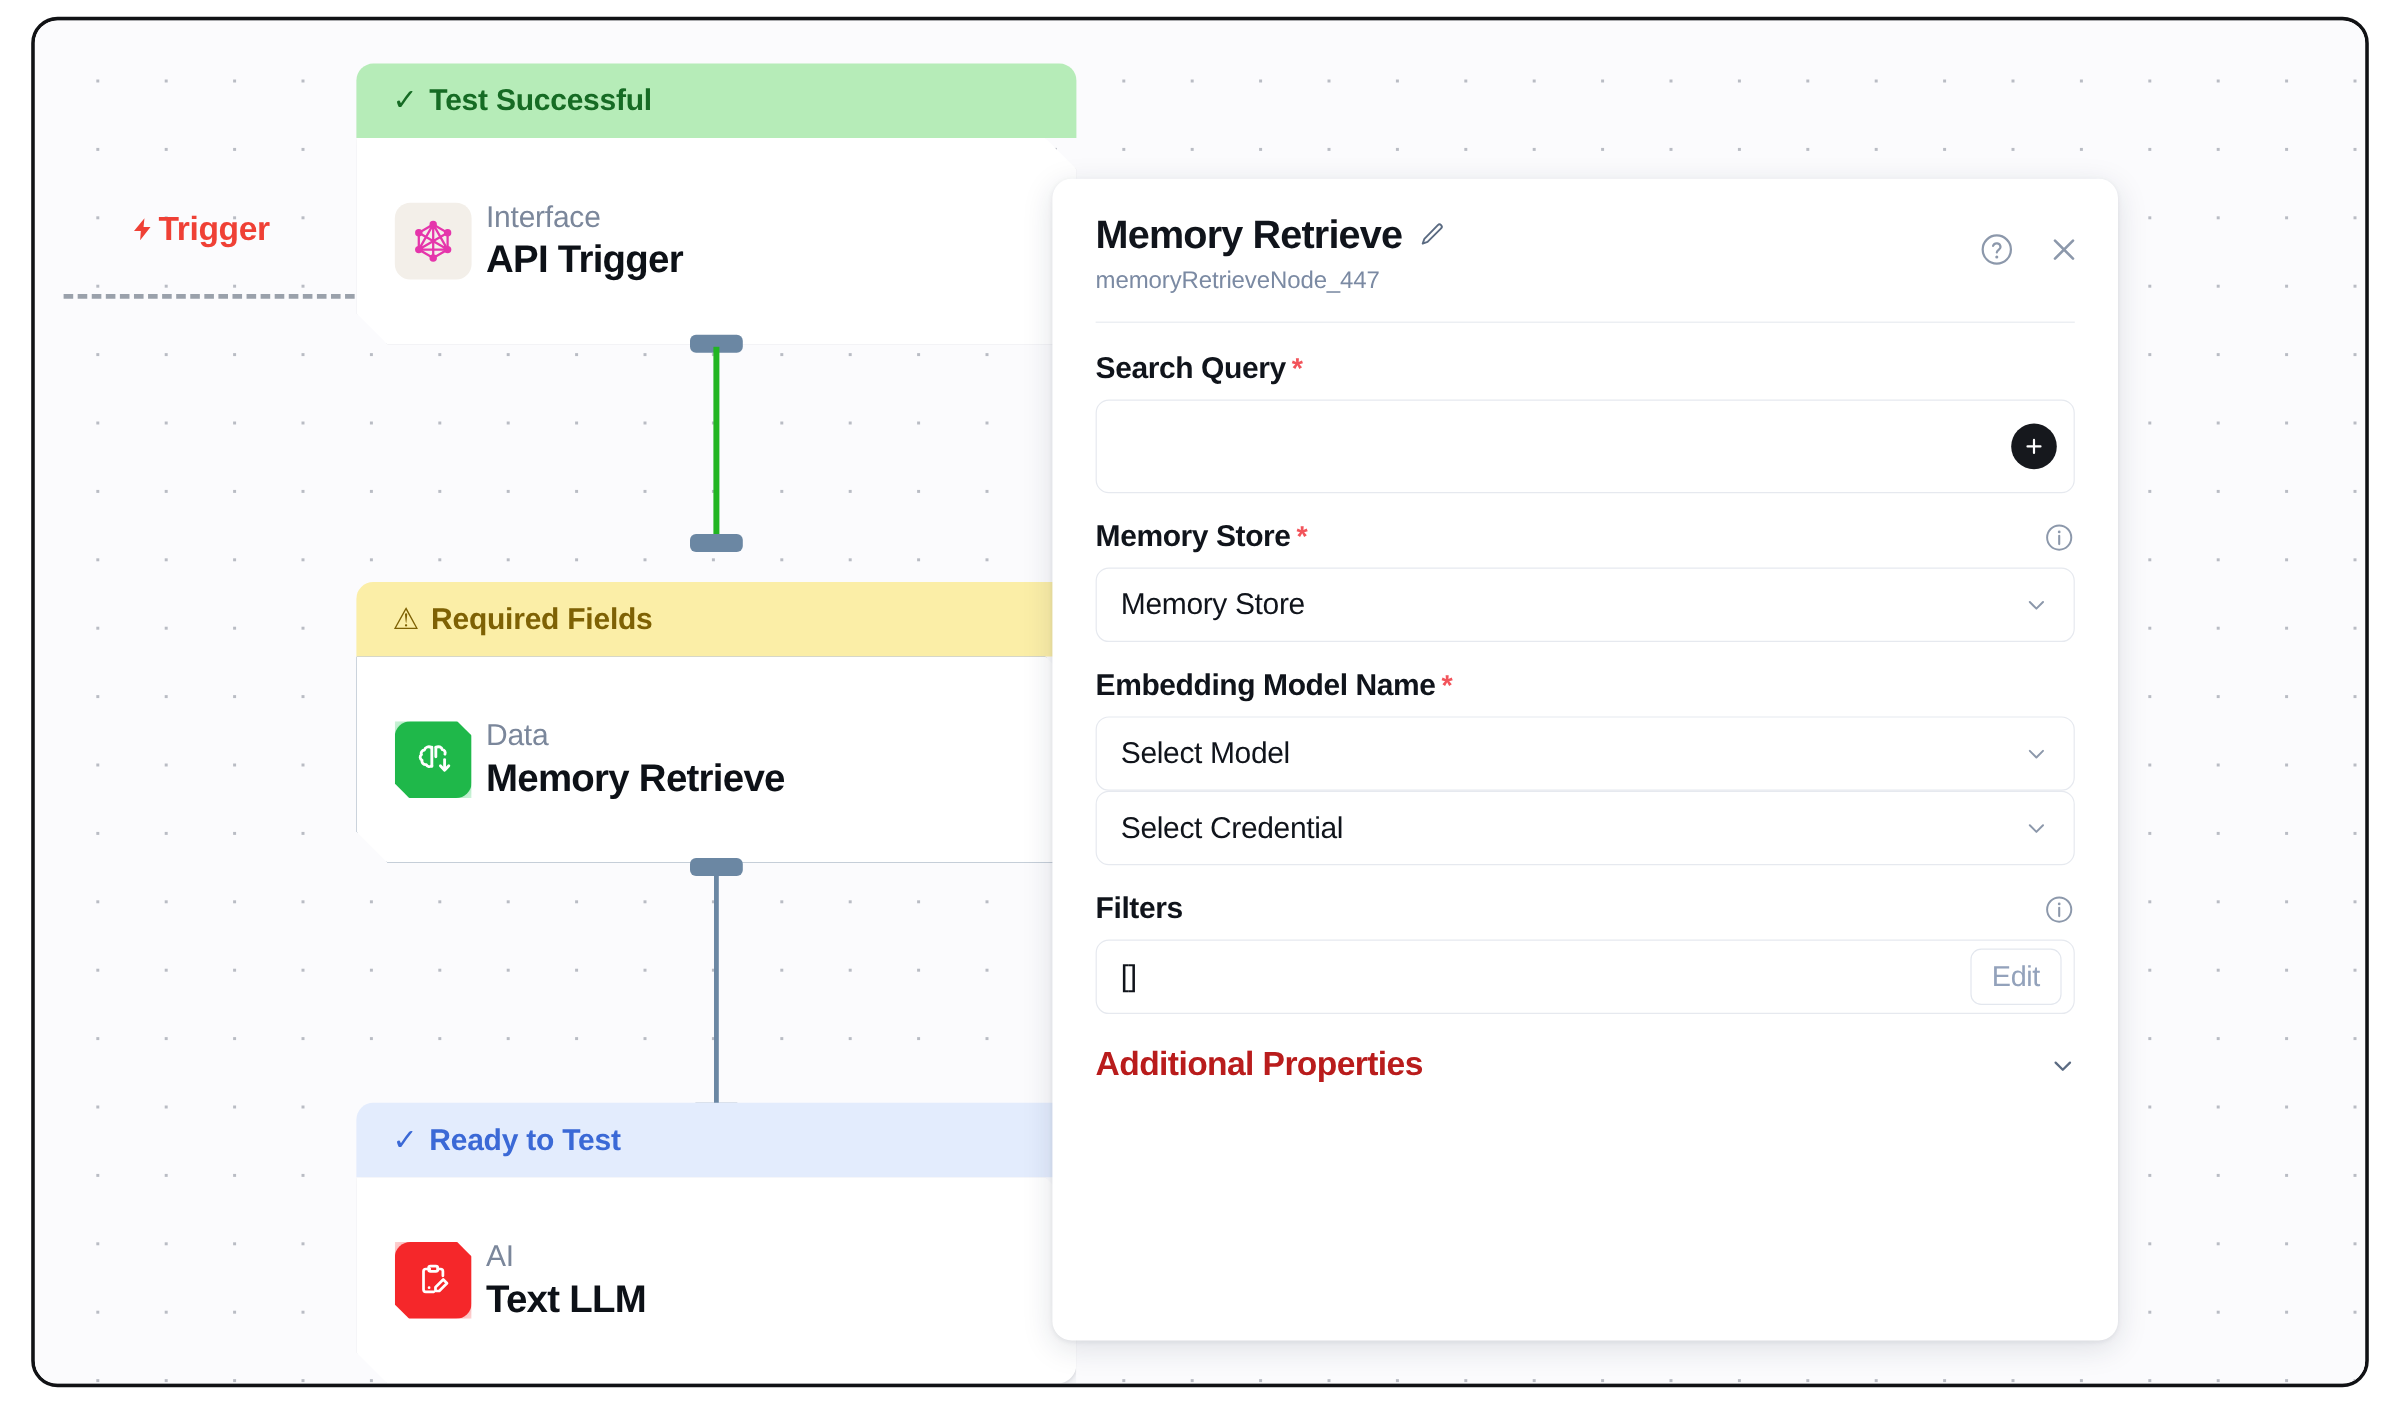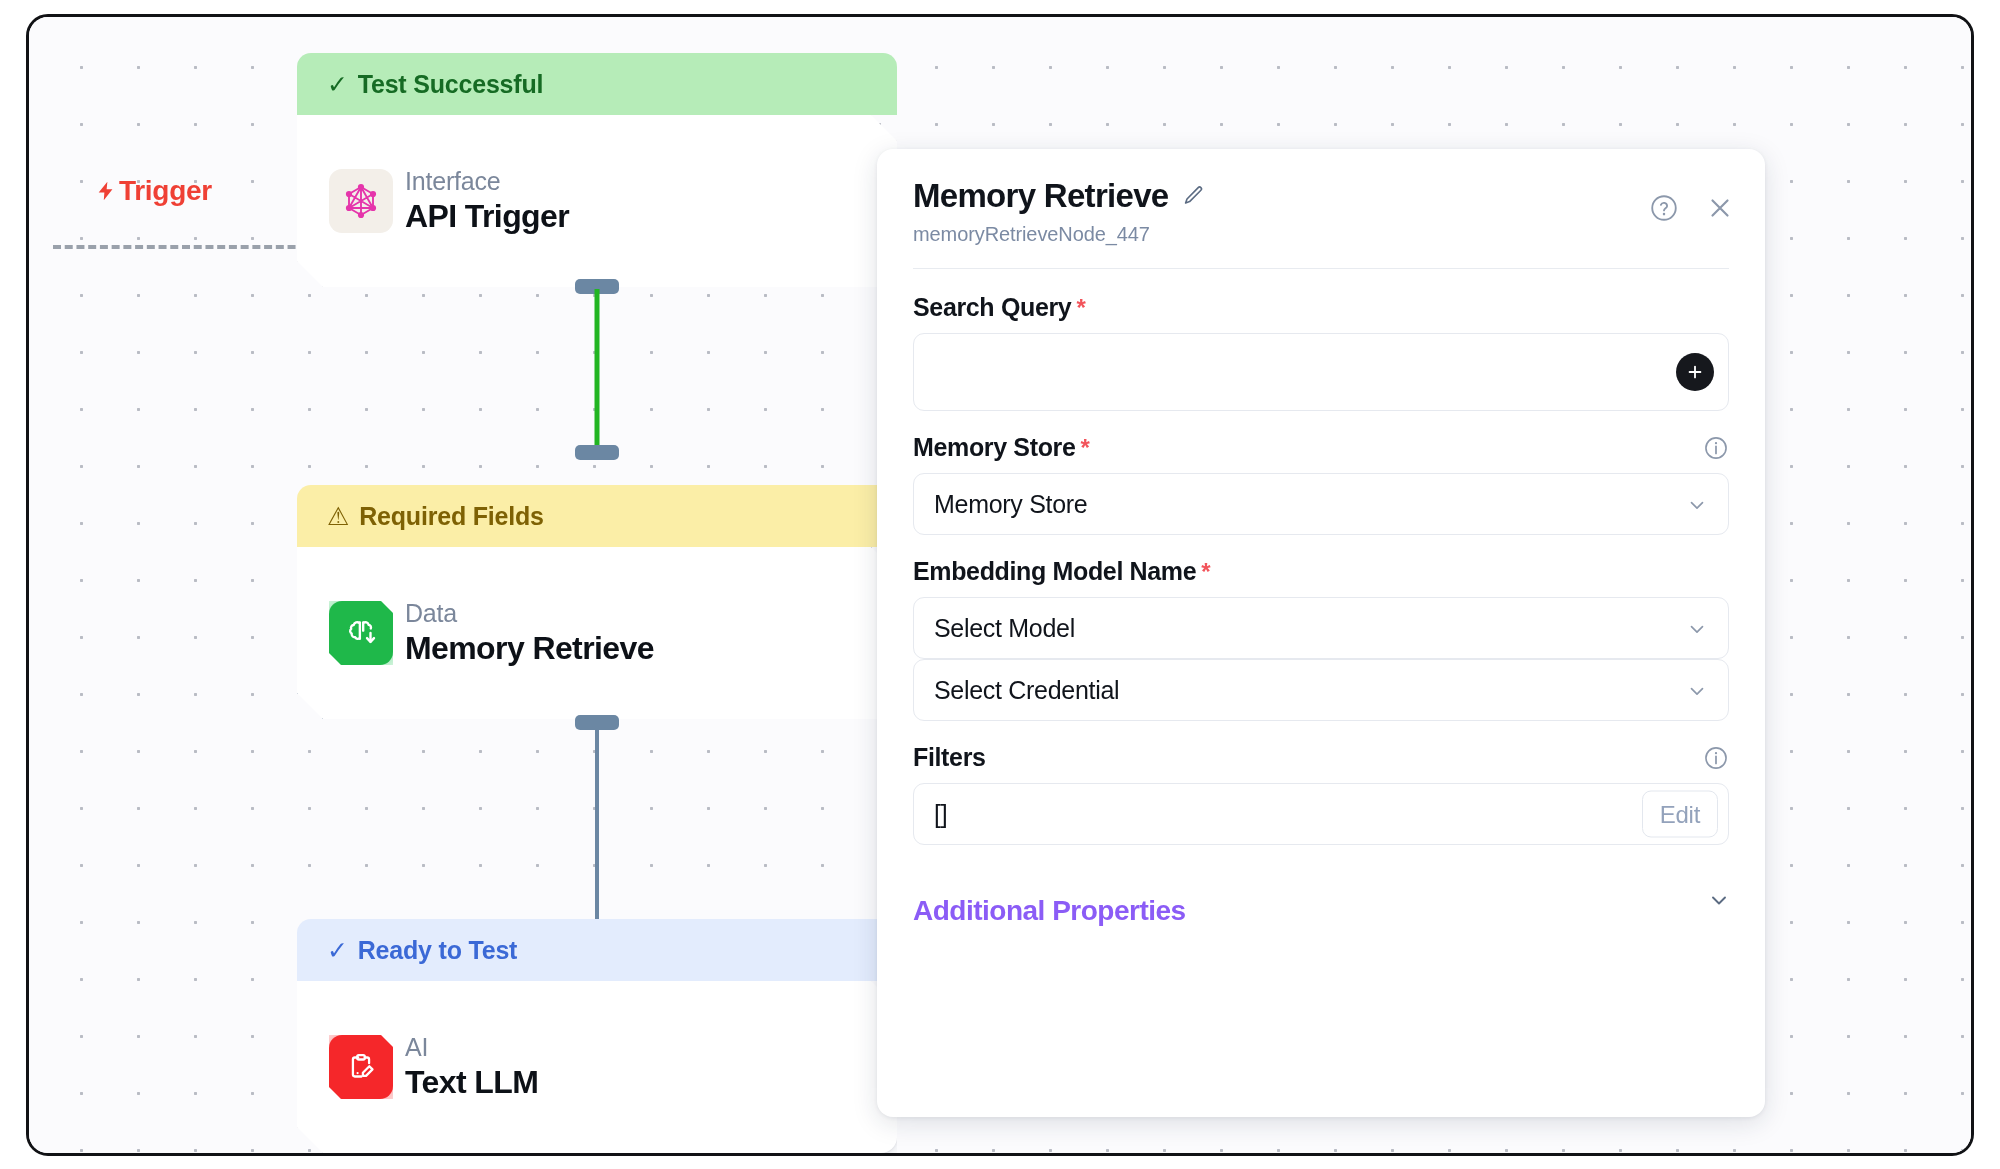--- a/index.html
+++ b/index.html
@@ -28,21 +28,21 @@
     inset: 0;
     background-color: #fbfbfd;
     background-image: radial-gradient(circle, #b9bcc4 1.4px, rgba(0,0,0,0) 1.5px);
     background-size: 57px 57px;
     background-position: 24px 22px;
   }
 
   
   #trigger-group {
     position: absolute;
-    left: 66px; top: 160px;
+    left: 79px; top: 160px;
     display: flex; align-items: center; gap: 2px; text-align: right;
   }
   .bolt-icon { width: 22px; height: 26px; display: block; }
   #trigger-label {
     color: #ef4035;
     font-size: 28px;
     font-weight: 700;
     letter-spacing: -0.3px;
     line-height: 1;
   }
@@ -206,21 +206,21 @@
     cursor: pointer;
   }
 
   .info-icon { width: 26px; height: 26px; display: block; cursor: pointer; }
 
   .accordion-row {
     display: flex; align-items: center; justify-content: space-between;
     margin-top: 26px;
   }
   .accordion-title {
-    font-size: 28px; font-weight: 700; color: #8b5cf6; letter-spacing: -0.5px; margin-top: 24px;
+    font-size: 28px; font-weight: 700; color: #b91c1c; letter-spacing: -0.5px;
   }
 </style>
 </head>
 <body>
 
 <div id="app-frame">
   <div id="canvas">
 
     <div id="trigger-group">
       <span class="bolt-icon">

